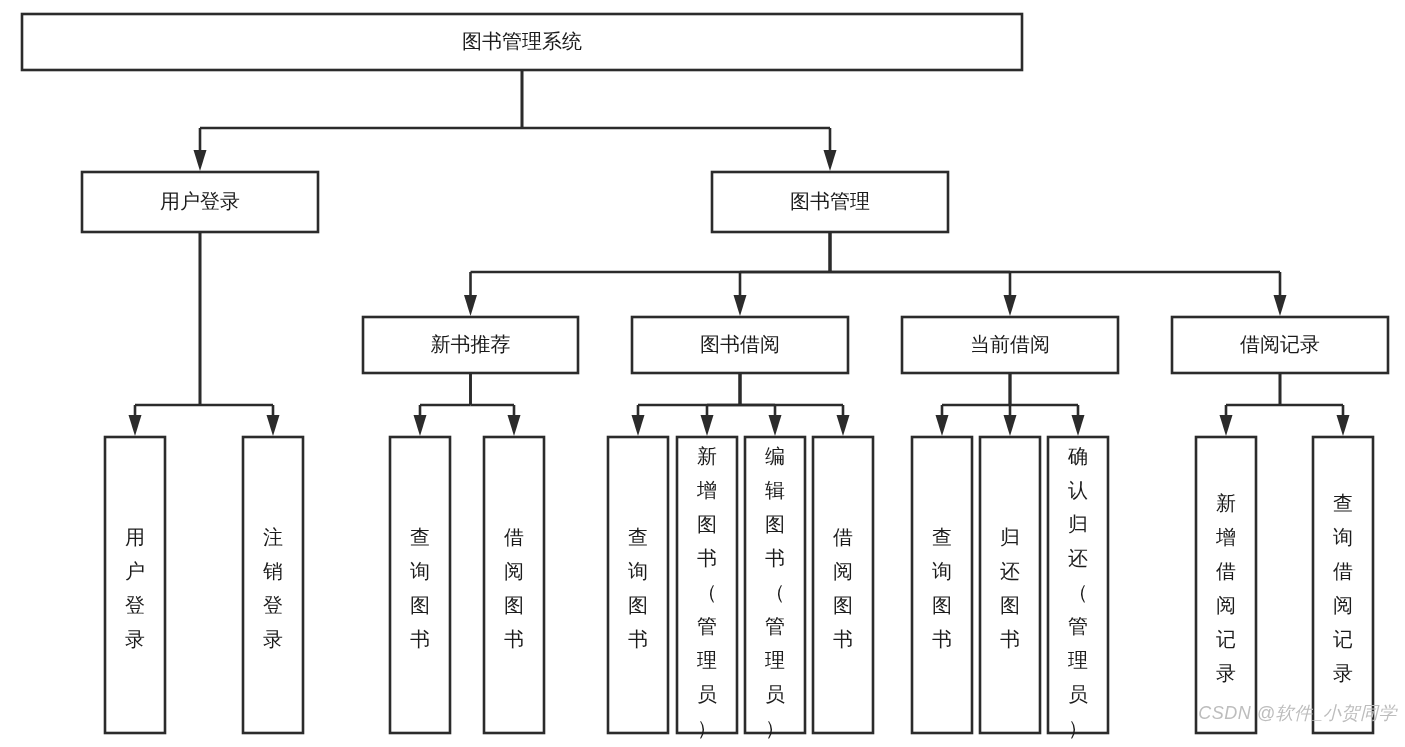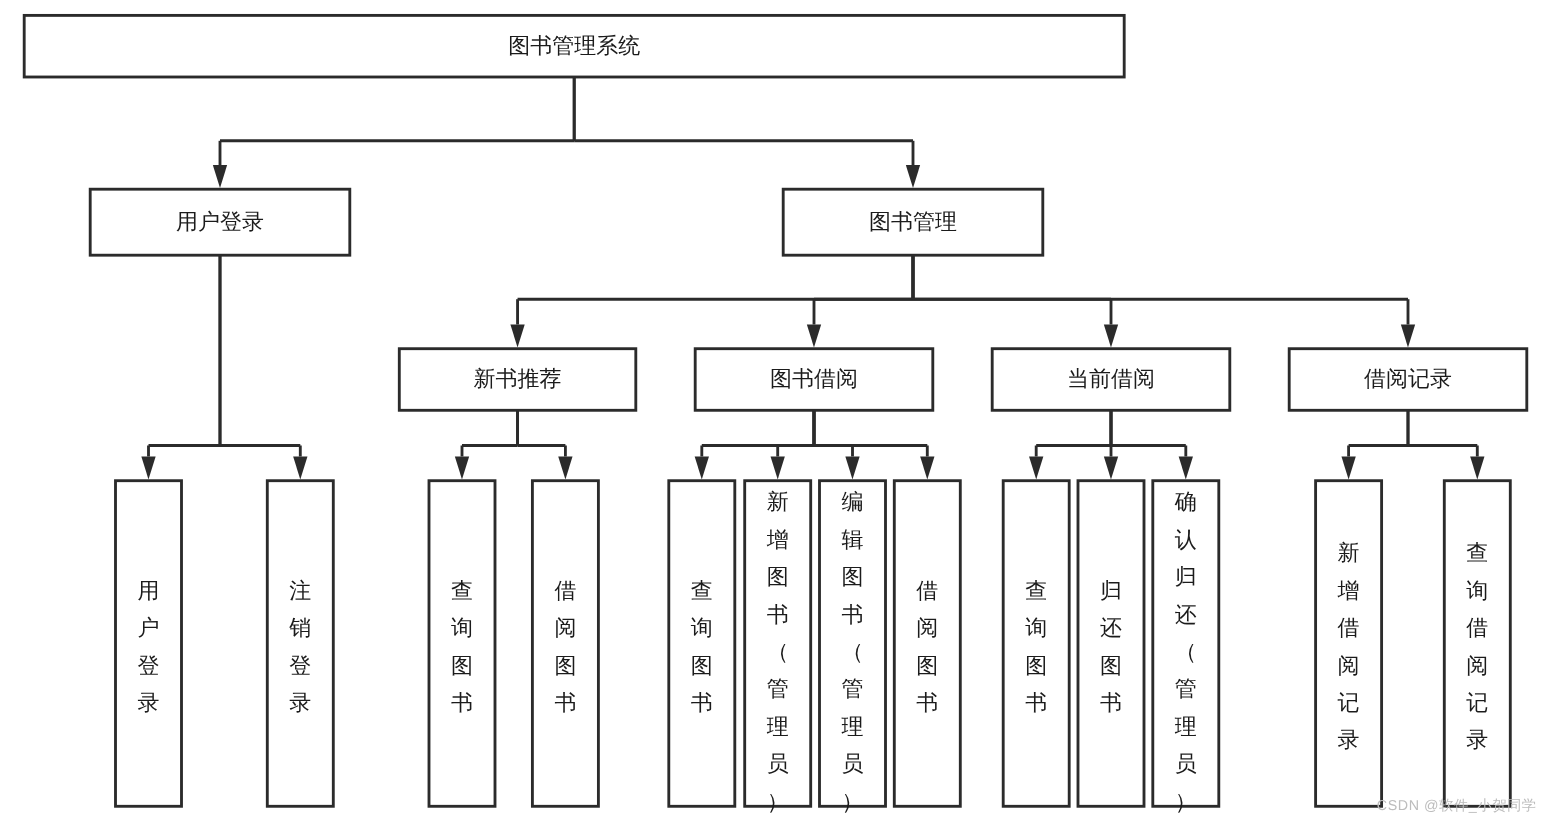--- a/index.html
+++ b/index.html
@@ -49,27 +49,28 @@
   }
   .node-label-vertical {
     fill: #1b1b1b;
     font-family: "Liberation Sans", "DejaVu Sans", sans-serif;
     font-size: 20px;
     text-anchor: middle;
   }
   .watermark {
     position: absolute;
     right: 8px;
-    bottom: 6px;
+    bottom: 22px;
     color: #bdbdbd;
-    font-size: 13px;
+    font-size: 18px;
     font-family: "Liberation Sans", "DejaVu Sans", sans-serif;
     letter-spacing: 0.5px;
     white-space: nowrap;
     user-select: none;
+    font-style: italic;
   }
 </style>
 </head>
 <body>
 
 <div id="diagram-root">
 
   <svg id="flow" viewBox="0 0 1405 747" xmlns="http://www.w3.org/2000/svg">
     <g id="edges-layer">
         <g>

